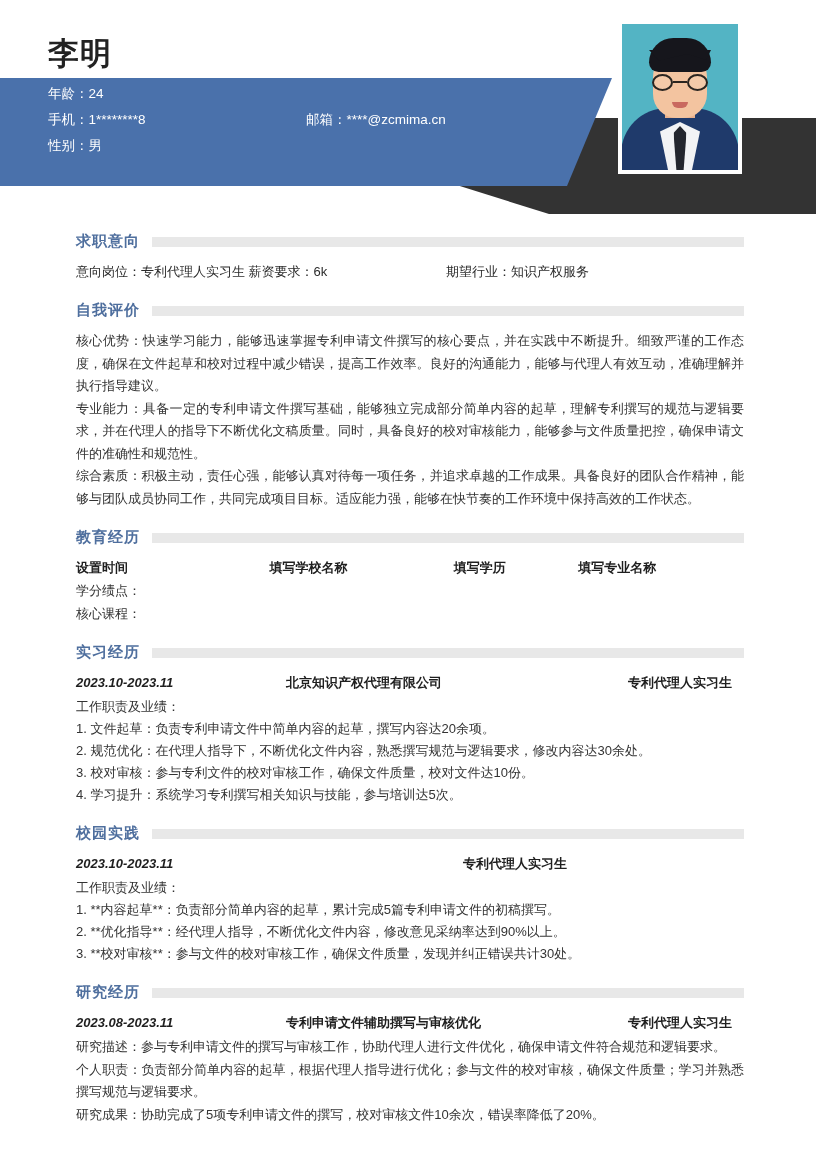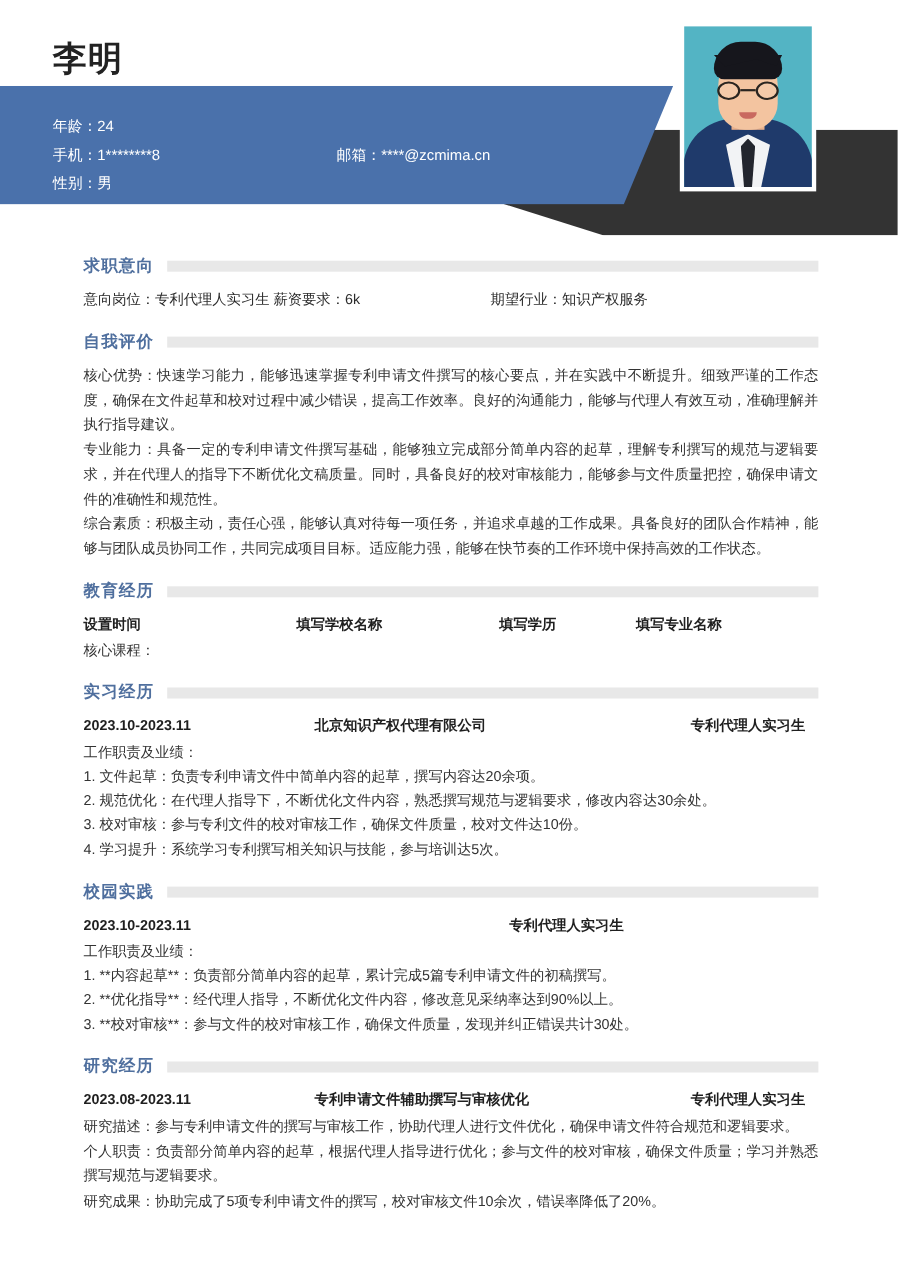--- a/index.html
+++ b/index.html
@@ -53,21 +53,21 @@
     left: 48px; top: 33px;
     font-size: 31px;
     font-weight: bold;
     letter-spacing: 1px;
     color: #222222;
     z-index: 4;
   }
 
   .hdr-fields {
     position: absolute;
-    left: 48px; top: 102px;
+    left: 48px; top: 81px;
     z-index: 5;
     color: #ffffff;
     font-size: 13.5px;
     line-height: 26px;
     width: 520px;
   }
   .hdr-row { display: flex; }
   .hdr-col-a { width: 258px; }
   .hdr-col-b { width: 250px; }
 
@@ -220,21 +220,21 @@
 
   .exp-row {
     display: flex;
     font-size: 13px;
     font-weight: bold;
     color: #1f1f1f;
     line-height: 22px;
     margin-top: 4px;
     margin-bottom: 2px;
   }
-  .exp-c1 { width: 210px; }
+  .exp-c1 { width: 210px; font-style: italic; }
   .exp-c2 { width: 330px; }
   .exp-c3 { flex: 1; text-align: center; }
 
   .sub-label {
     font-size: 13px;
     line-height: 22px;
     color: #333333;
     margin-top: 1px;
   }
   .bullets .line { padding-left: 0; }
@@ -305,20 +305,21 @@
     <div class="sec-head">
       <div class="sec-title">教育经历</div>
       <div class="sec-bar"></div>
     </div>
     <div class="edu-row">
       <div class="edu-c1">设置时间</div>
       <div class="edu-c2">填写学校名称</div>
       <div class="edu-c3">填写学历</div>
       <div class="edu-c4">填写专业名称</div>
     </div>
+    <div class="sub-label">学分绩点：</div>
     <div class="sub-label">核心课程：</div>
 
     <div class="sec-head">
       <div class="sec-title">实习经历</div>
       <div class="sec-bar"></div>
     </div>
     <div class="exp-row">
       <div class="exp-c1">2023.10-2023.11</div>
       <div class="exp-c2">北京知识产权代理有限公司</div>
       <div class="exp-c3">专利代理人实习生</div>

